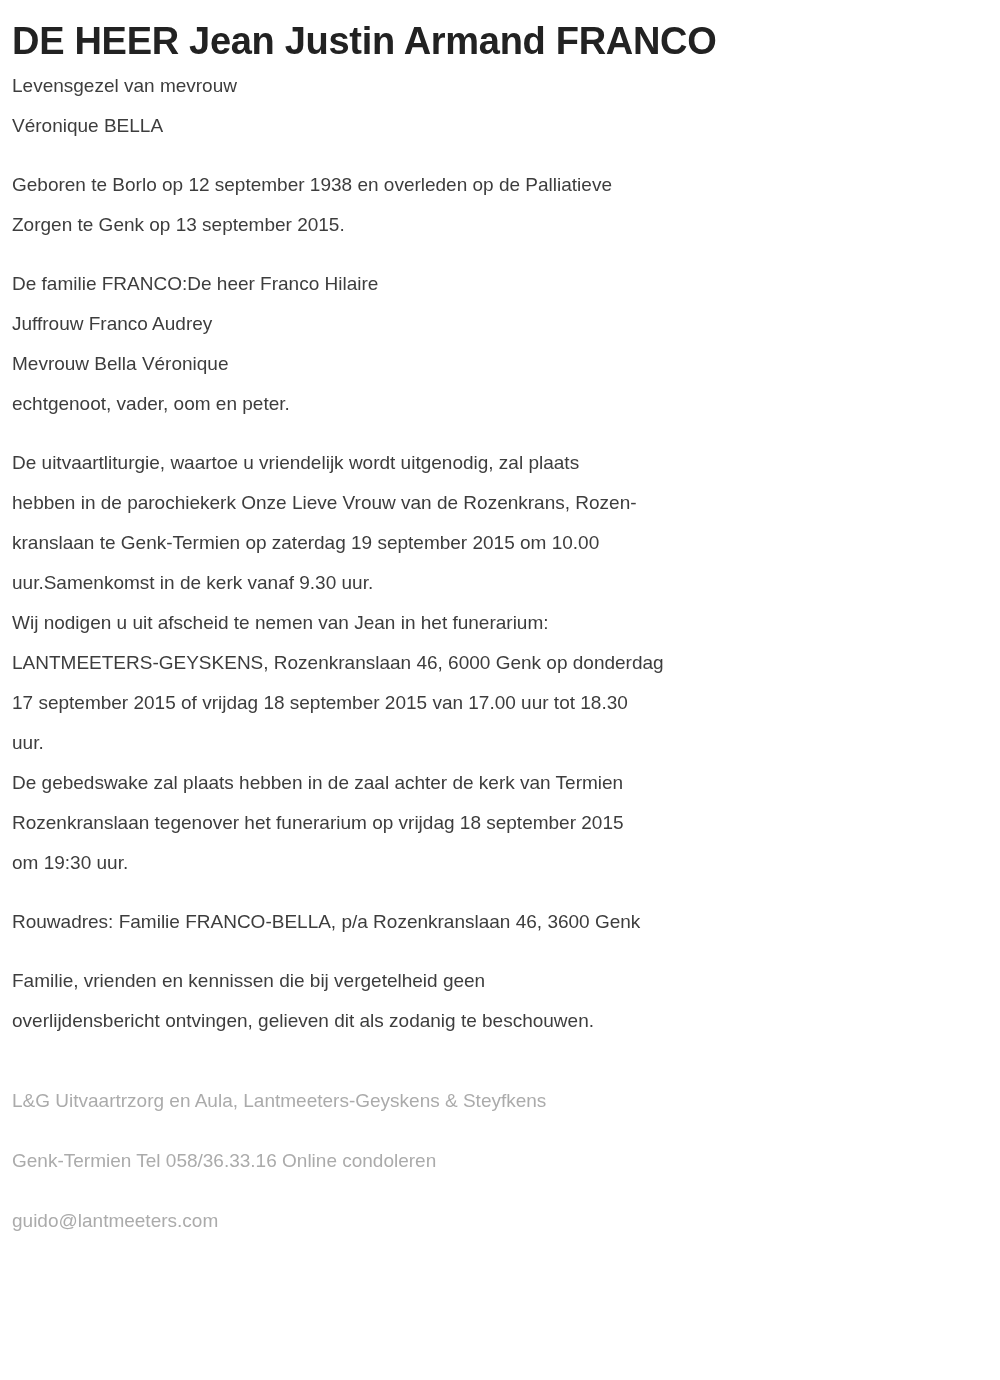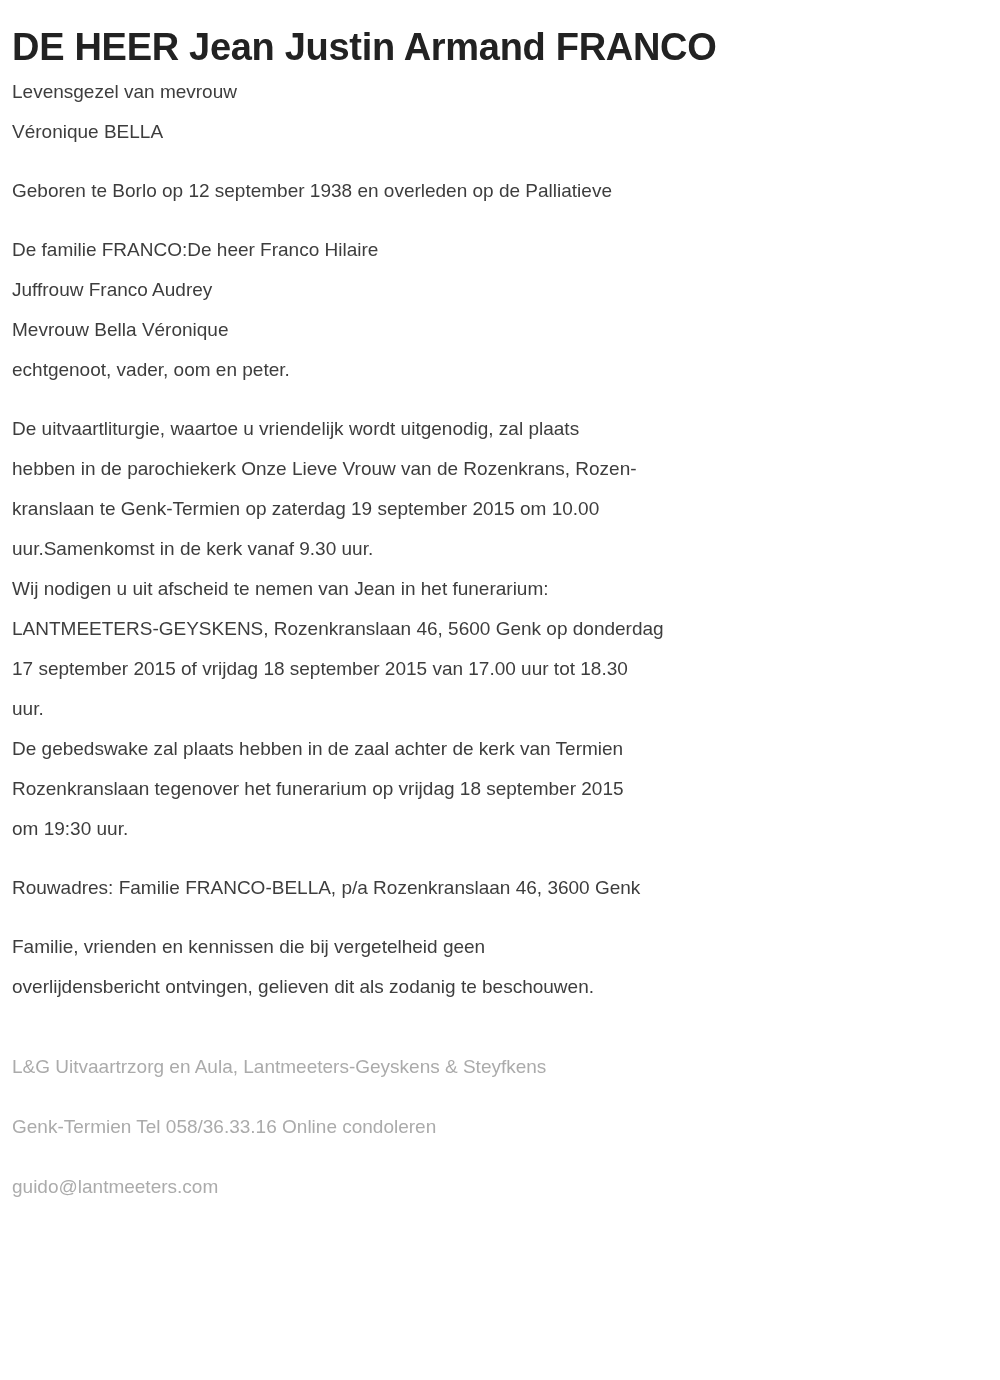--- a/index.html
+++ b/index.html
@@ -10,21 +10,21 @@
   body {
     width: 1000px;
     height: 1380px;
     position: relative;
     font-family: "Liberation Sans", "DejaVu Sans", sans-serif;
     overflow: hidden;
   }
   .doc {
     position: absolute;
     left: 12px;
-    top: 24px;
+    top: 18px;
     width: 976px;
   }
   .title {
     margin: 0;
     font-size: 38px;
     line-height: 46px;
     font-weight: 700;
     letter-spacing: -0.3px;
     color: var(--title-color, #222222);
     white-space: nowrap;
@@ -57,34 +57,35 @@
   <h1 class="title">DE HEER Jean Justin Armand FRANCO</h1>
 
   <div class="subtitle" id="subtitle-block">
       <div class="line">Levensgezel van mevrouw</div>
       <div class="line">Véronique BELLA</div>
     </div>
 
   <div id="paragraphs-block">
       <div class="para">
         <div class="line">Geboren te Borlo op 12 september 1938 en overleden op de Palliatieve</div>
+        <div class="line">Zorgen te Genk op 13 september 2015.</div>
       </div>
       <div class="para">
         <div class="line">De familie FRANCO:De heer Franco Hilaire</div>
         <div class="line">Juffrouw Franco Audrey</div>
         <div class="line">Mevrouw Bella Véronique</div>
         <div class="line">echtgenoot, vader, oom en peter.</div>
       </div>
       <div class="para">
         <div class="line">De uitvaartliturgie, waartoe u vriendelijk wordt uitgenodig, zal plaats</div>
         <div class="line">hebben in de parochiekerk Onze Lieve Vrouw van de Rozenkrans, Rozen-</div>
         <div class="line">kranslaan te Genk-Termien op zaterdag 19 september 2015 om 10.00</div>
         <div class="line">uur.Samenkomst in de kerk vanaf 9.30 uur.</div>
         <div class="line">Wij nodigen u uit afscheid te nemen van Jean in het funerarium:</div>
-        <div class="line">LANTMEETERS-GEYSKENS, Rozenkranslaan 46, 5600 Genk op donderdag</div>
+        <div class="line">LANTMEETERS-GEYSKENS, Rozenkranslaan 46, 6000 Genk op donderdag</div>
         <div class="line">17 september 2015 of vrijdag 18 september 2015 van 17.00 uur tot 18.30</div>
         <div class="line">uur.</div>
         <div class="line">De gebedswake zal plaats hebben in de zaal achter de kerk van Termien</div>
         <div class="line">Rozenkranslaan tegenover het funerarium op vrijdag 18 september 2015</div>
         <div class="line">om 19:30 uur.</div>
       </div>
       <div class="para">
         <div class="line">Rouwadres: Familie FRANCO-BELLA, p/a Rozenkranslaan 46, 3600 Genk</div>
       </div>
       <div class="para">

